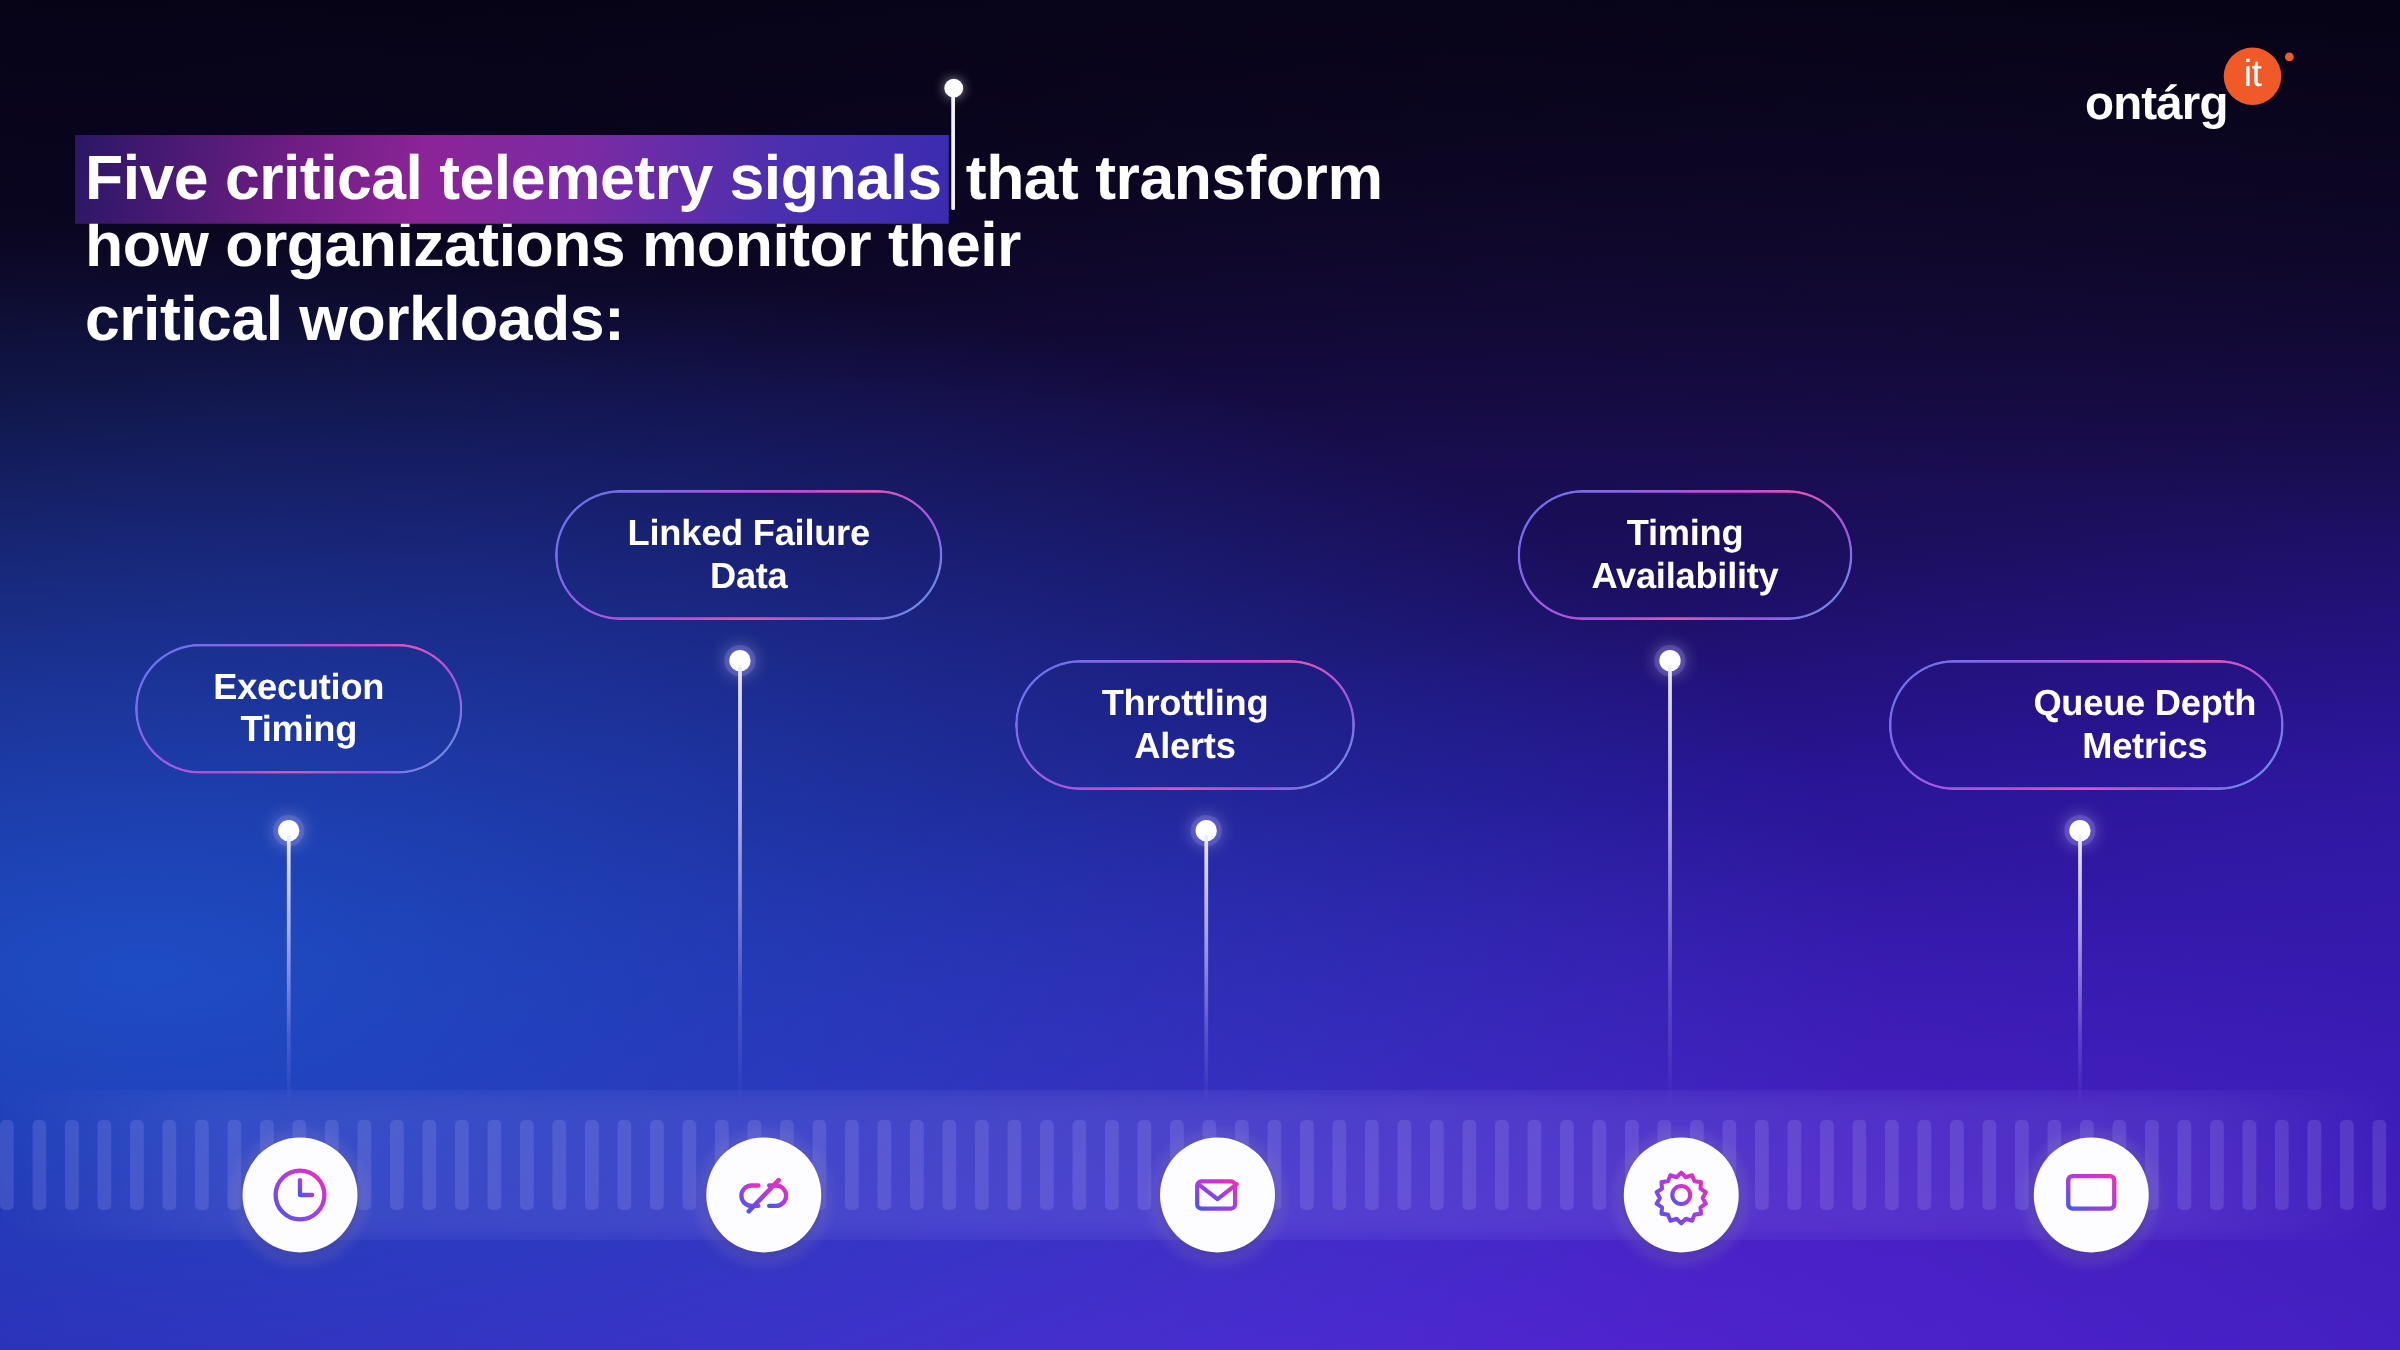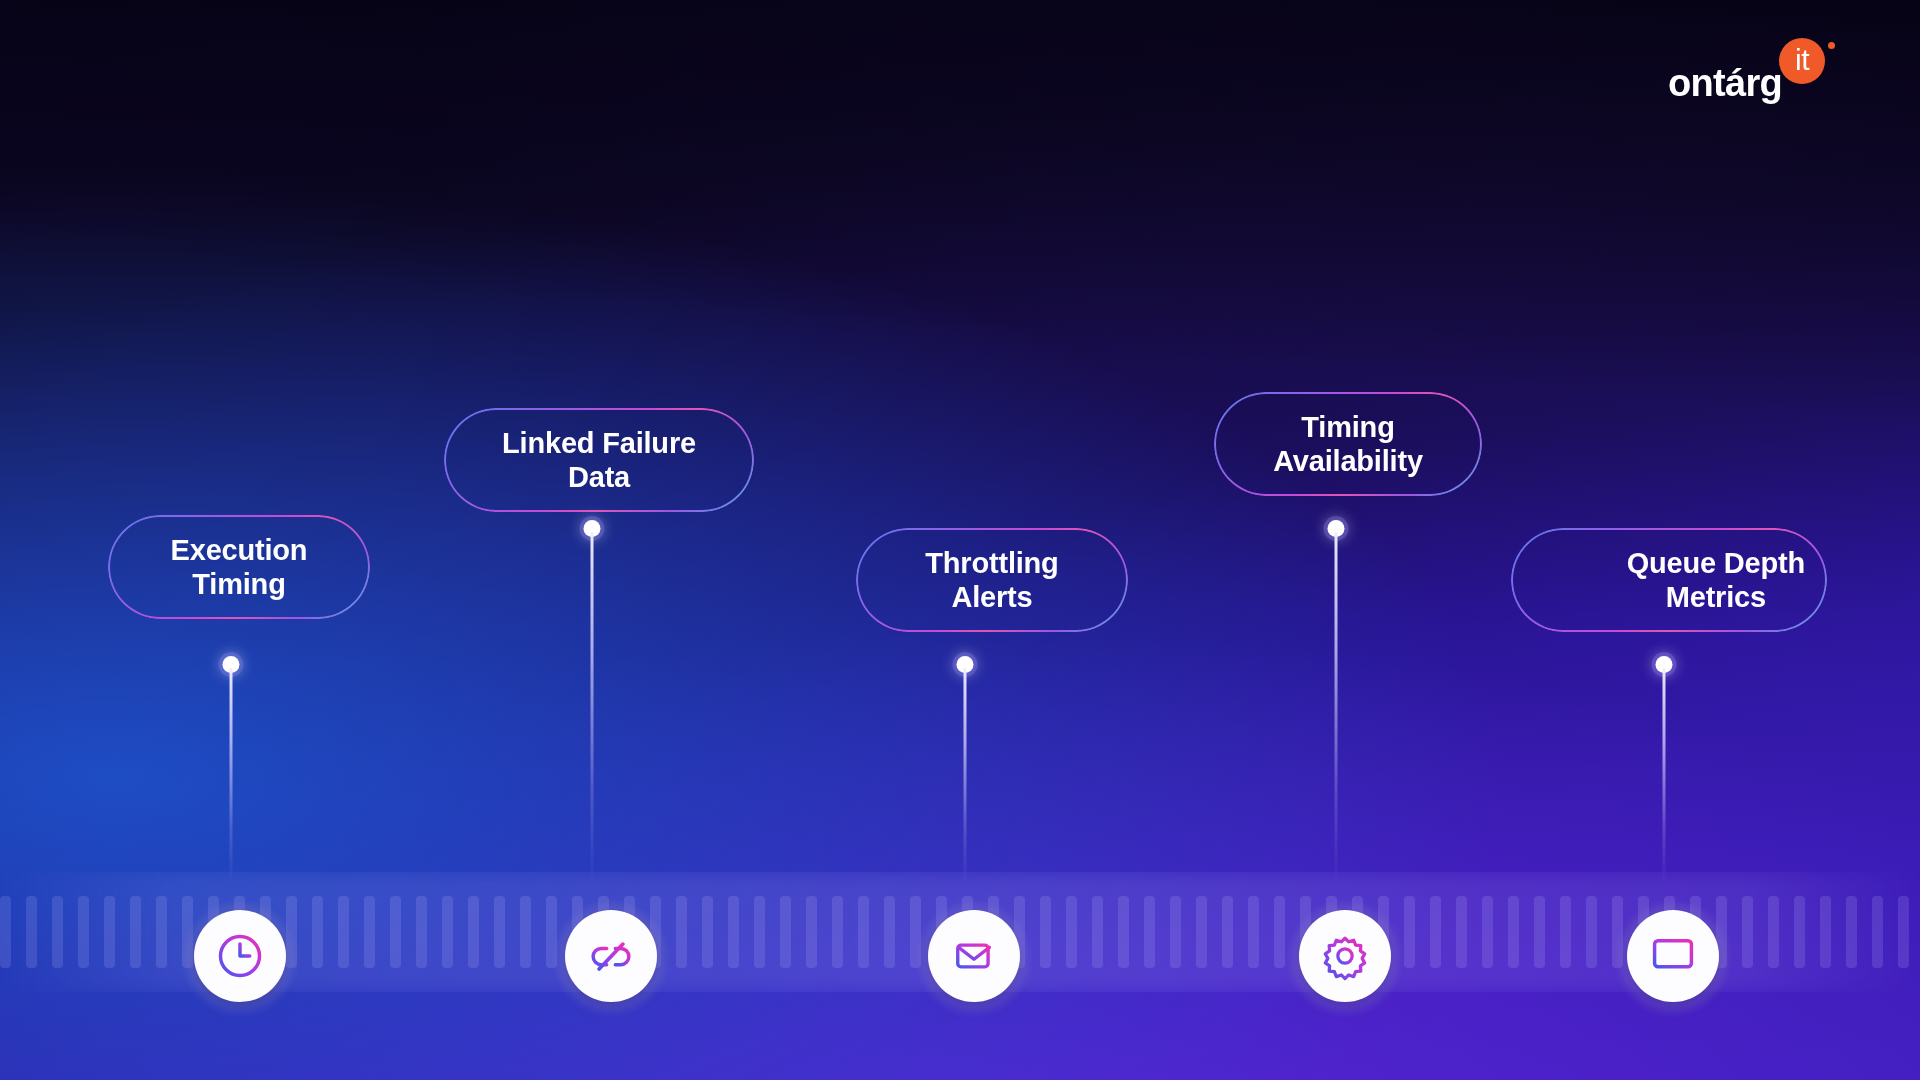--- a/index.html
+++ b/index.html
@@ -155,20 +155,30 @@
 <div id="stage">
 
   <div id="logo">
     <span class="wordmark">ontárg</span>
     <span class="badge">
       <span>it</span>
     </span>
     <span class="dot"></span>
   </div>
 
+  <h1 id="headline">
+    <span class="line">
+      <span class="hl-wrap">
+        <span class="hl">Five critical telemetry signals</span>
+        <span class="caret"></span>
+      </span><span> that transform</span>
+    </span>
+    <span class="line">how organizations monitor their</span>
+    <span class="line">critical workloads:</span>
+  </h1>
 
   <div id="strip">
     <div class="glow"></div>
     <div class="ticks" id="ticks">
         <div class="tick"></div>
         <div class="tick"></div>
         <div class="tick"></div>
         <div class="tick"></div>
         <div class="tick"></div>
         <div class="tick"></div>
@@ -268,21 +278,21 @@
               <circle cx="24" cy="24" r="18"></circle>
               <path d="M24 13 V24 H33"></path>
             </svg>
           </span>
         </span>
       </div>
       <div class="connector" style="left: 583px; top: 520px; height: 368px;">
         <span class="knob"></span>
         <span class="stem" style="height:352px"></span>
       </div>
-      <div class="pill" style="left: 444px; top: 408px; width: 310px; height: 104px;">
+      <div class="pill" style="left: 444px; top: 392px; width: 310px; height: 104px;">
         <span class="pill-bg"></span>
         <span class="pill-label">Linked Failure
 Data</span>
       </div>
       <div class="iconwrap" style="left: 565px; top: 910px;">
         <span class="halo"></span>
         <span class="disc">
           <span>
             <svg width="52" height="52" viewBox="0 0 48 48" fill="none" stroke="url(#g1)" stroke-width="3.2" stroke-linecap="round" stroke-linejoin="round">
               <defs>
@@ -297,21 +307,21 @@
               <path d="M20.5 24.5 h7"></path>
               <path d="M13 36 L35 13" stroke-width="3.4"></path>
             </svg>
           </span>
         </span>
       </div>
       <div class="connector" style="left: 956px; top: 656px; height: 232px;">
         <span class="knob"></span>
         <span class="stem" style="height:216px"></span>
       </div>
-      <div class="pill" style="left: 856px; top: 528px; width: 272px; height: 104px;">
+      <div class="pill" style="left: 812px; top: 528px; width: 272px; height: 104px;">
         <span class="pill-bg"></span>
         <span class="pill-label">Throttling
 Alerts</span>
       </div>
       <div class="iconwrap" style="left: 928px; top: 910px;">
         <span class="halo"></span>
         <span class="disc">
           <span>
             <svg width="52" height="52" viewBox="0 0 48 48" fill="none" stroke="url(#g2)" stroke-width="3.1" stroke-linecap="round" stroke-linejoin="round">
               <defs>

